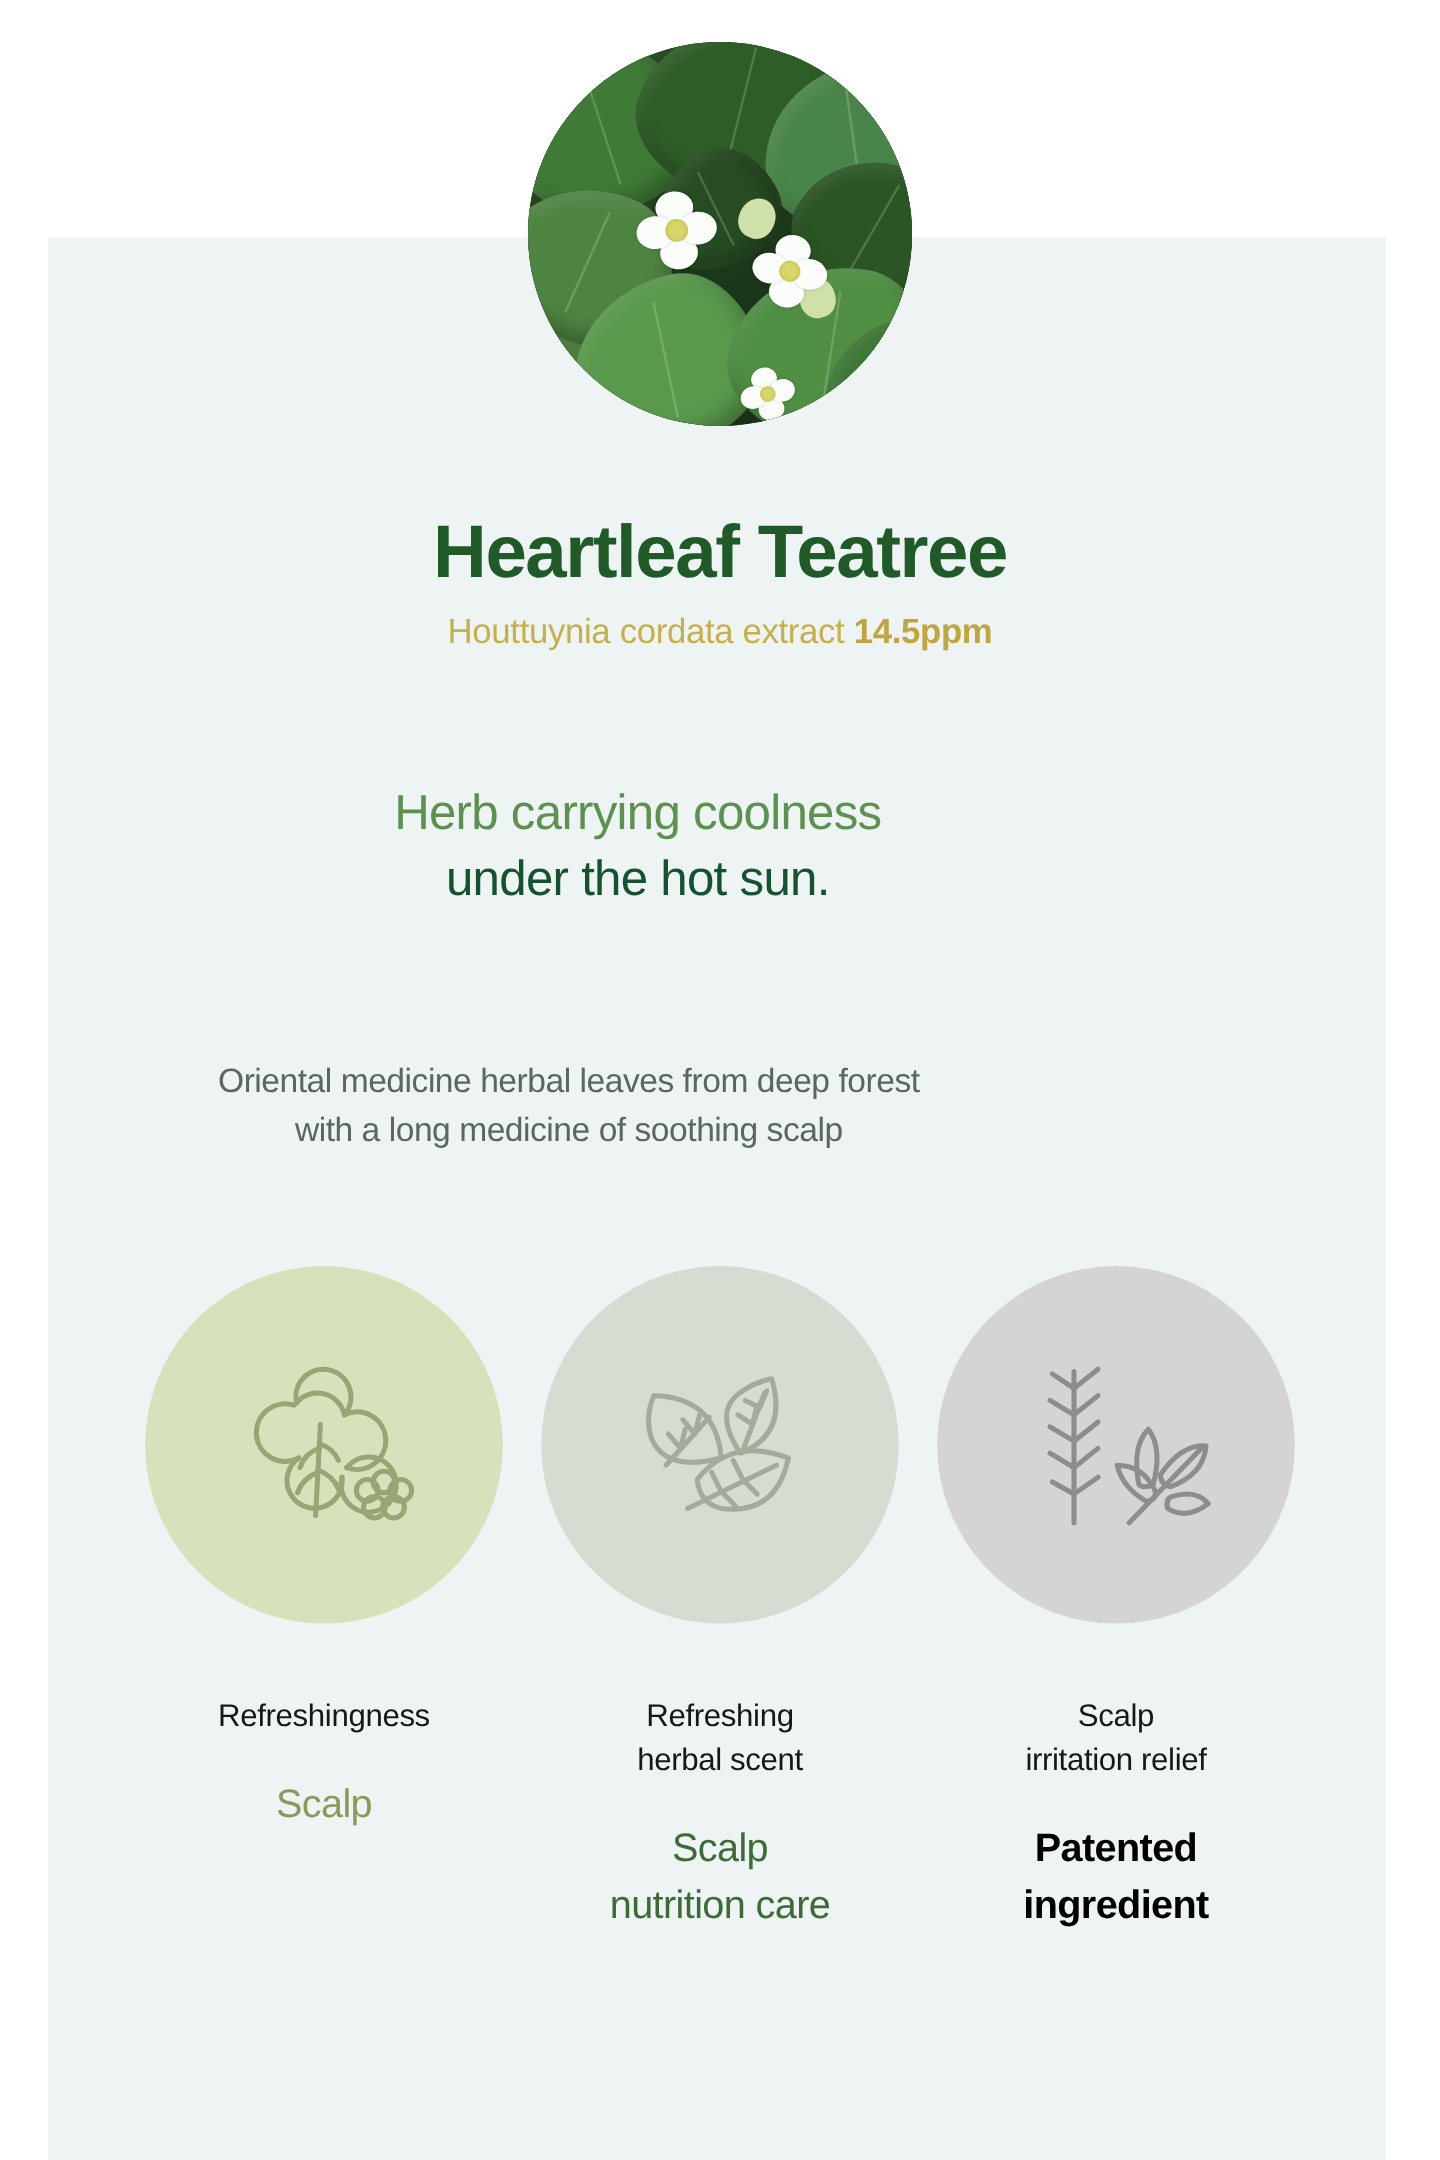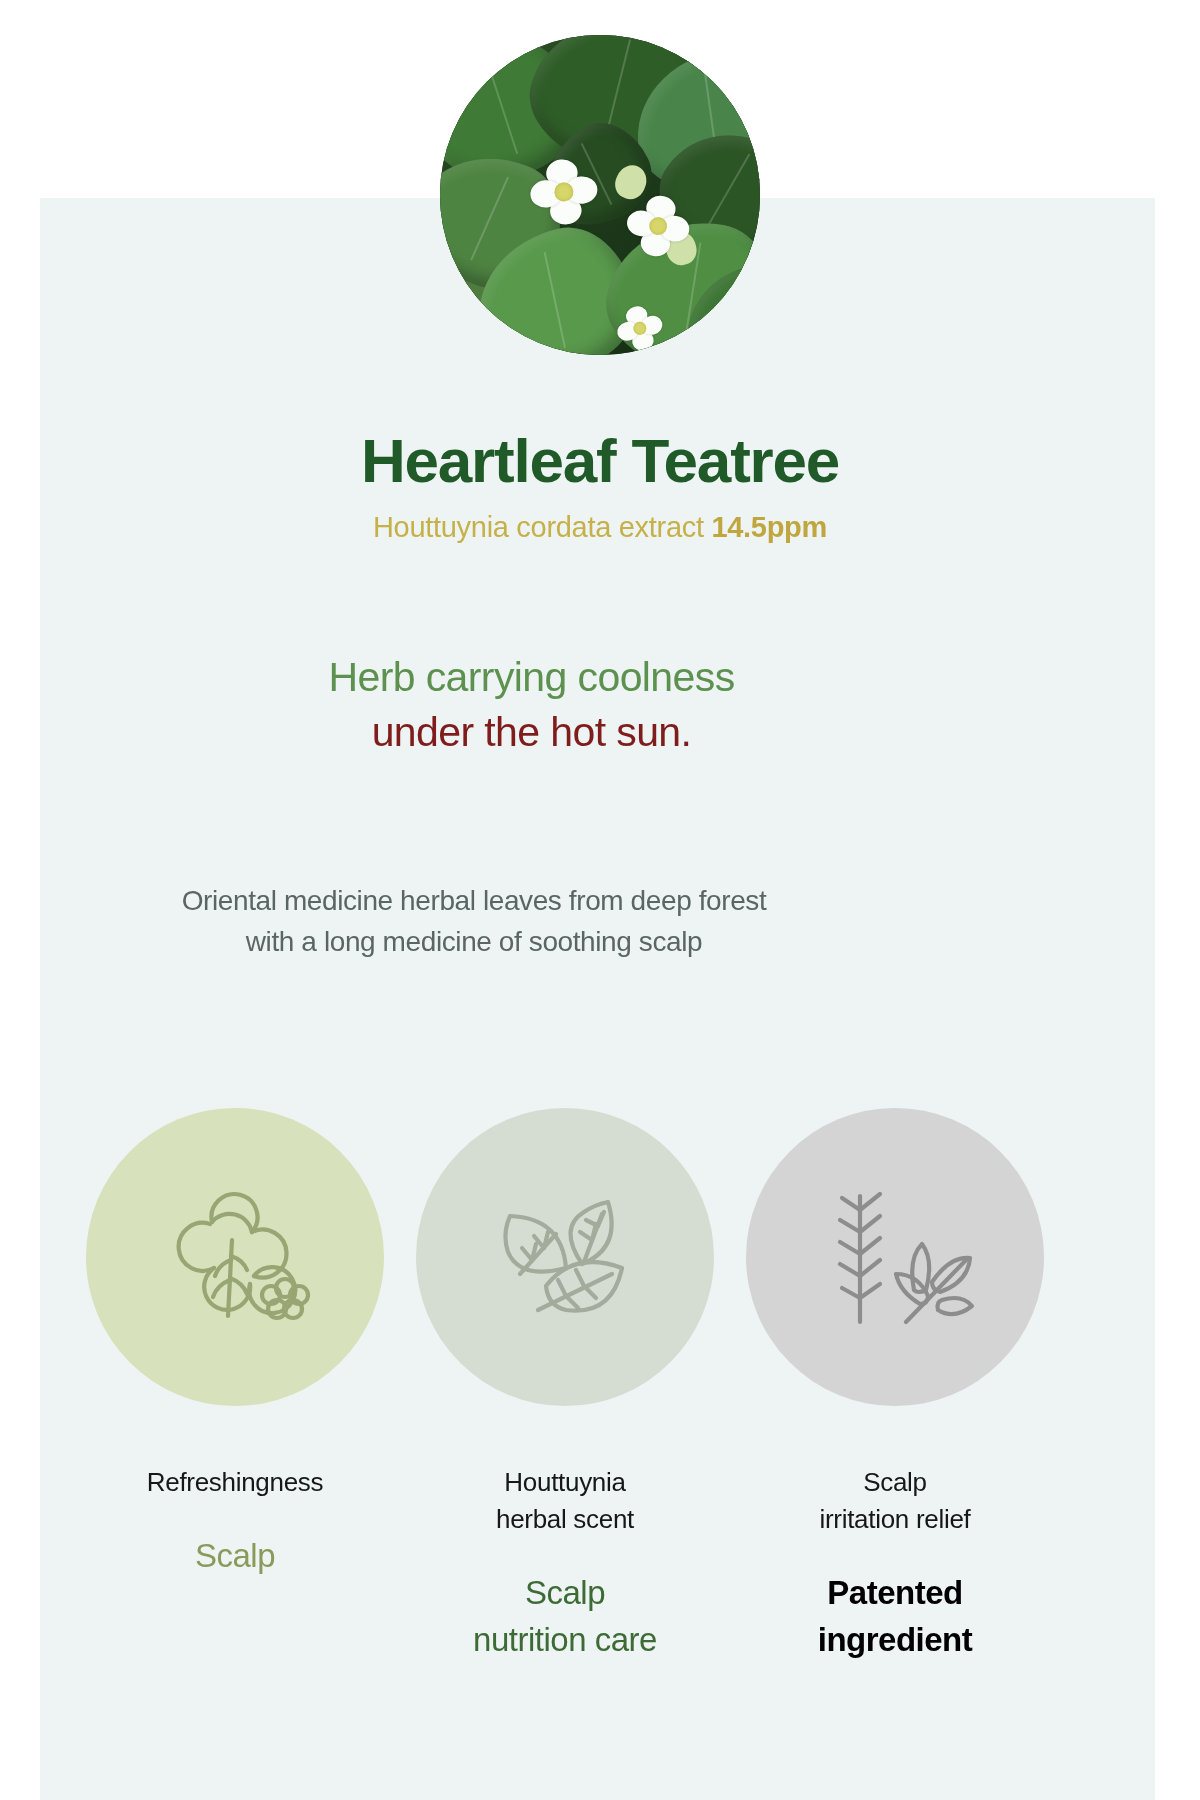--- a/index.html
+++ b/index.html
@@ -142,44 +142,44 @@
   }
   .tagline .t1 {
     display: block;
     font-size: 41px;
     color: #5d9150;
     letter-spacing: -.6px;
   }
   .tagline .t2 {
     display: block;
     font-size: 41px;
-    color: #7f1d1d;
+    color: #14532d;
     letter-spacing: -.6px;
   }
 
   .description {
     position: absolute;
     left: 0; top: 880px;
     width: 948px;
     text-align: center;
     line-height: 1.48;
     color: #5b6566;
     font-size: 28px;
     letter-spacing: -.4px;
   }
   .description span { display: block; }
 
   
   .features {
     position: absolute;
     left: 70px;
-    top: 1108px;
+    top: 1055px;
     width: 1060px;
     display: flex;
-    justify-content: flex-start;
+    justify-content: center;
   }
   .feature {
     width: 330px;
     text-align: center;
   }
   .feature-circle {
     width: 298px;
     height: 298px;
     margin: 0 auto;
     border-radius: 50%;
@@ -317,21 +317,21 @@
           <path d="M118 44 L124 30"></path>
         <path d="M66 104 q28 -36 76 -18 q-10 48 -56 42 q-18 -4 -20 -24z"></path>
         <path d="M58 128 L132 92"></path>
         <path d="M86 114 L78 98"></path>
           <path d="M86 114 L98 126"></path>
         <path d="M104 104 L96 88"></path>
           <path d="M104 104 L116 116"></path>
       </svg>
     </div>
     <div class="feature-caption">
-      <span>Houttuynia</span>
+      <span>Refreshing</span>
       <span>herbal scent</span>
     </div>
     <div class="feature-highlight fh-2">
       <span>Scalp</span>
       <span>nutrition care</span>
     </div>
   </div>
 
   <div class="feature">
     <div class="feature-circle fc-3">

